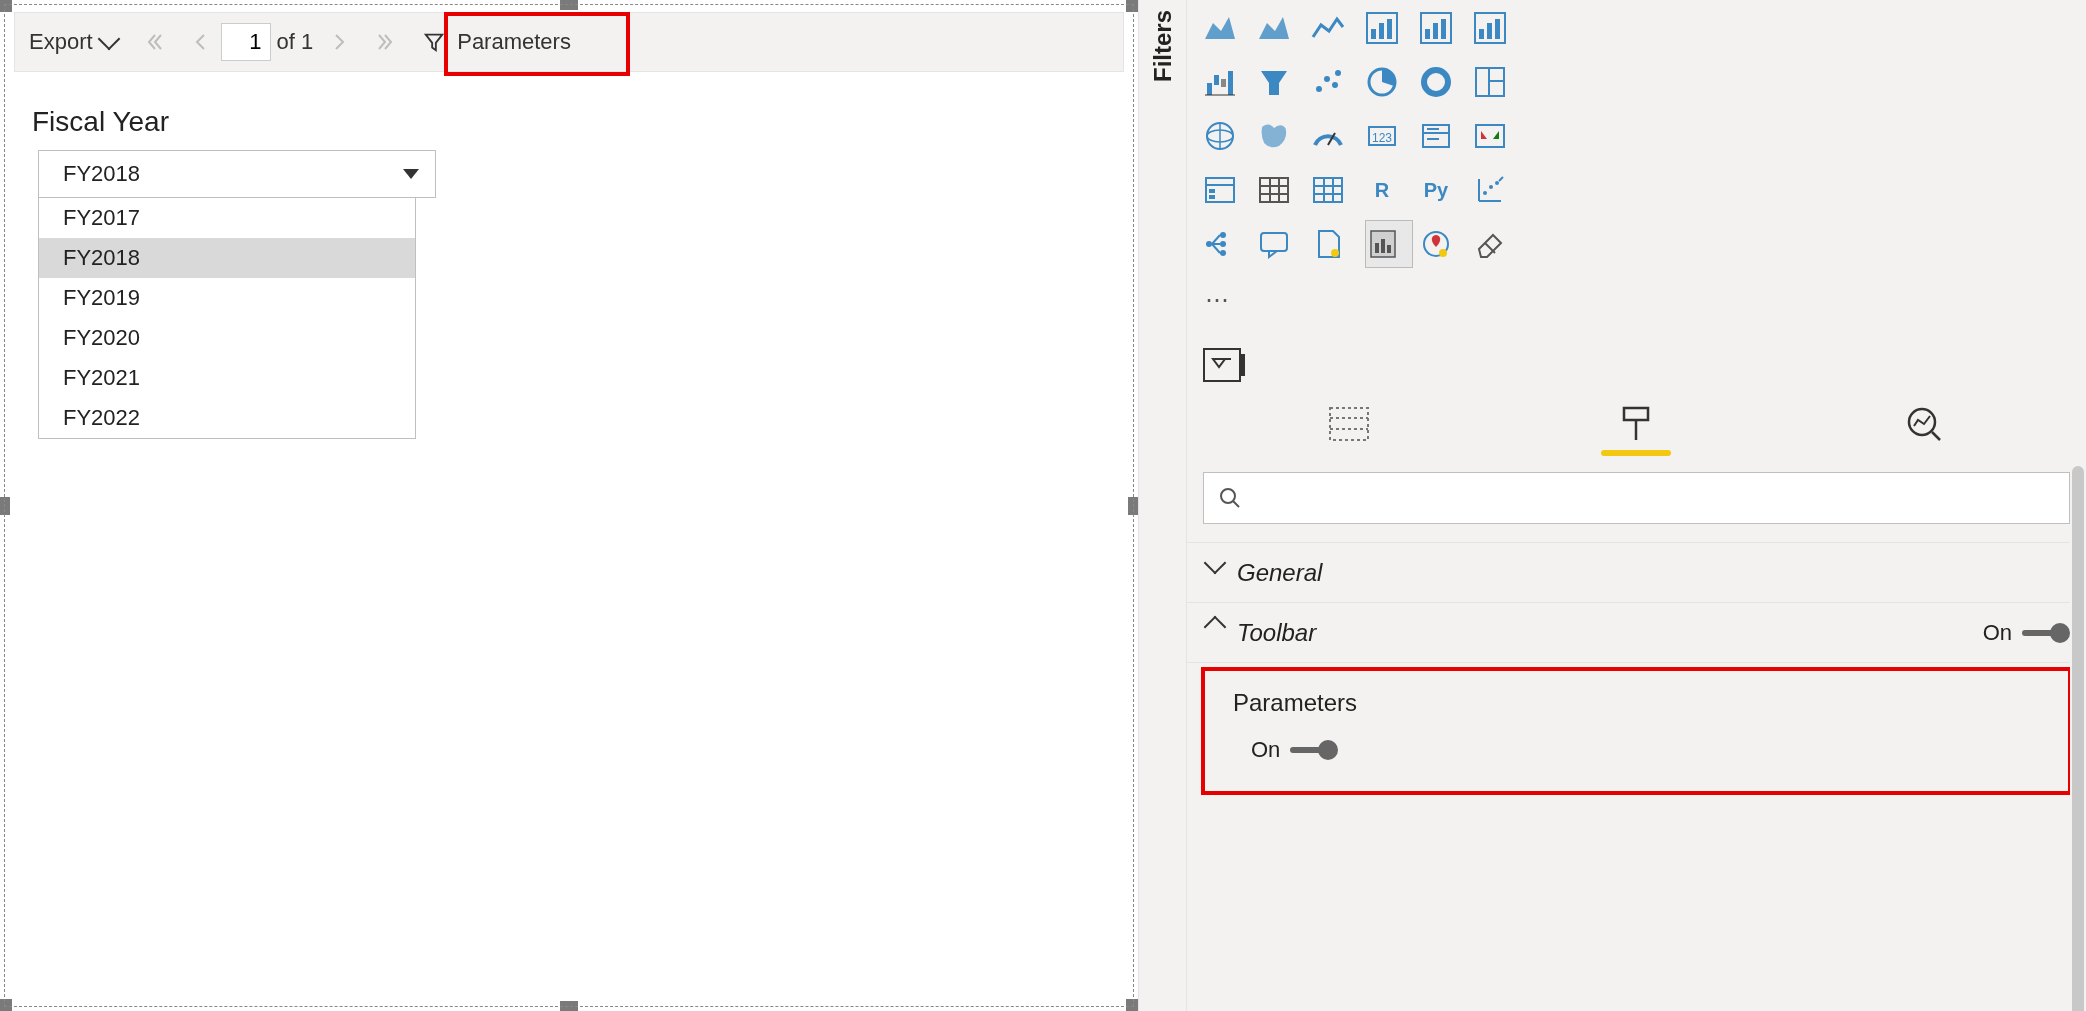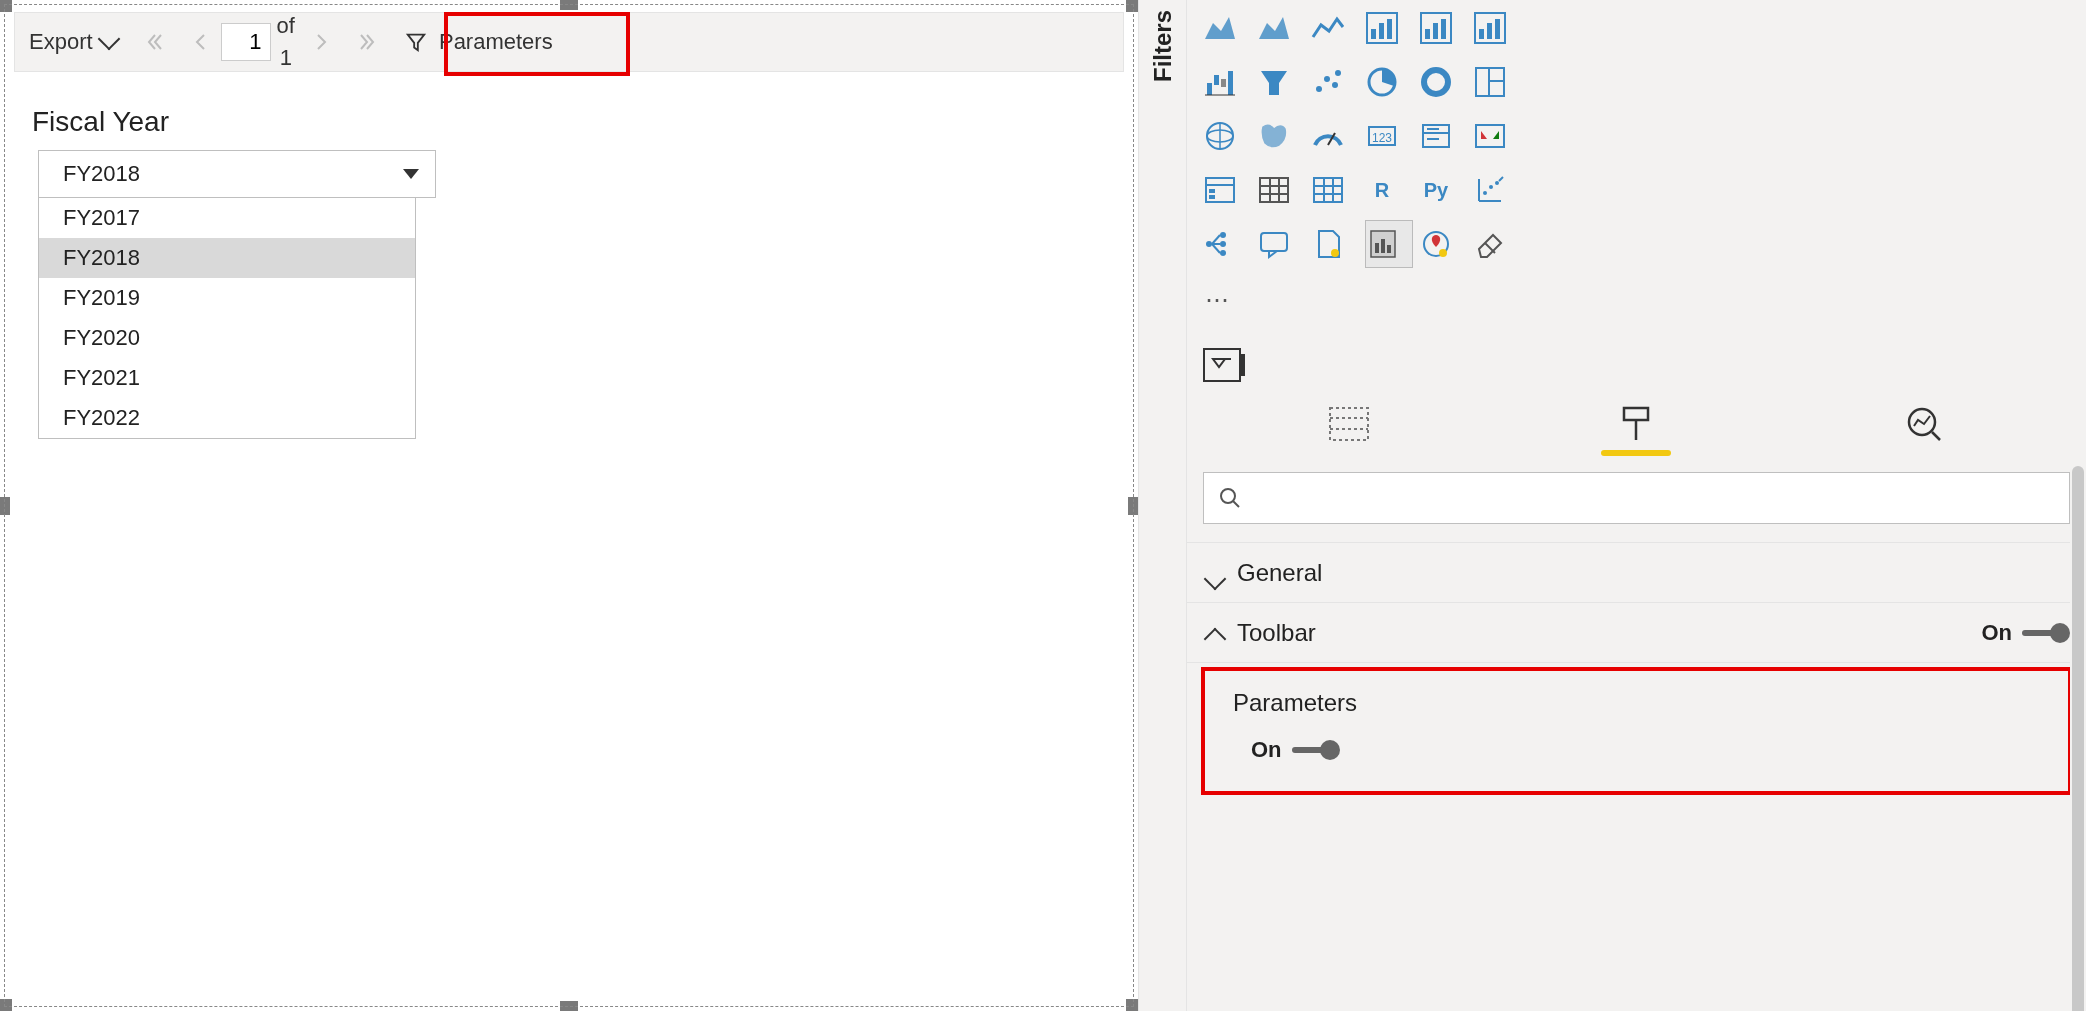--- a/index.html
+++ b/index.html
@@ -56,25 +56,25 @@
   .tab-icon { width:44px; height:44px; display:flex; align-items:center; justify-content:center; }
   .tab-underline { height:6px; background:#f2c811; width:70px; margin:4px auto 0 auto; border-radius:3px; }
   .tab-cell { display:flex; flex-direction:column; align-items:center; width:100px; }
 
   .search-box { margin:16px 16px 0 16px; border:1px solid #bfbfbf; background:#fff; height:52px; display:flex; align-items:center; padding:0 14px; gap:14px; }
   .search-box input { border:none; outline:none; font-size:24px; flex:1; background:transparent;}
   .mag { width:24px; height:24px; }
 
   .accordion { margin-top:18px; border-top:1px solid #e4e4e4; }
   .acc-row { display:flex; align-items:center; justify-content:space-between; height:60px; padding:0 20px; border-bottom:1px solid #e4e4e4; font-size:24px;}
-  .acc-row .left { display:flex; align-items:flex-end; gap:14px; }
+  .acc-row .left { display:flex; align-items:flex-start; gap:14px;font-style:italic; }
   .acc-caret { width:16px; height:16px; border-left:2px solid #333; border-bottom:2px solid #333; }
   .acc-caret.open { transform: rotate(135deg); }
   .acc-caret.closed { transform: rotate(-45deg); margin-top:-4px;}
-  .toggle { display:flex; align-items:center; gap:10px; font-size:22px;font-weight:bold;}
+  .toggle { display:flex; align-items:center; gap:10px; font-size:22px;}
   .toggle-track { width:44px; height:6px; background:#666; position:relative; border-radius:3px;}
   .toggle-knob { width:20px; height:20px; background:#666; border-radius:50%; position:absolute; right:-4px; top:-7px;}
   .sub-section { padding:18px 20px 24px 28px; }
   .sub-label { font-size:24px; margin-bottom:20px; }
   .sub-toggle-row { display:flex; align-items:center; gap:12px; padding-left:18px; font-size:22px;}
   
   .vp-scroll { position:absolute; right:0; top:466px; bottom:0; width:16px; background:#f3f2f1;}
   .vp-thumb { position:absolute; top:0; width:12px; left:2px; height:560px; background:#c8c8c8; border-radius:6px;}
 
   .highlight-params { border:4px solid #e60000; margin:4px 14px 0 14px; padding-bottom:4px;}
@@ -106,21 +106,21 @@
         <svg width="20" height="20" viewBox="0 0 20 20">
             <path d="M10 3 L4 10 L10 17 M16 3 L10 10 L16 17" stroke="#bdbdbd" stroke-width="2" fill="none"></path>
           </svg>
       </div>
       <div class="tb-item disabled">
         <svg width="14" height="20" viewBox="0 0 14 20">
             <path d="M11 3 L4 10 L11 17" stroke="#bdbdbd" stroke-width="2" fill="none"></path>
           </svg>
       </div>
       <input class="page-input" value="1" style="">
-      <div class="tb-item" style="padding:0 6px;gap:6px;flex-direction:column;">
+      <div class="tb-item" style="padding:0 6px;gap:6px;">
         <span>of</span>
         <span>1</span>
       </div>
       <div class="tb-item disabled">
         <svg width="14" height="20" viewBox="0 0 14 20">
             <path d="M3 3 L10 10 L3 17" stroke="#bdbdbd" stroke-width="2" fill="none"></path>
           </svg>
       </div>
       <div class="tb-item disabled">
         <svg width="20" height="20" viewBox="0 0 20 20">

